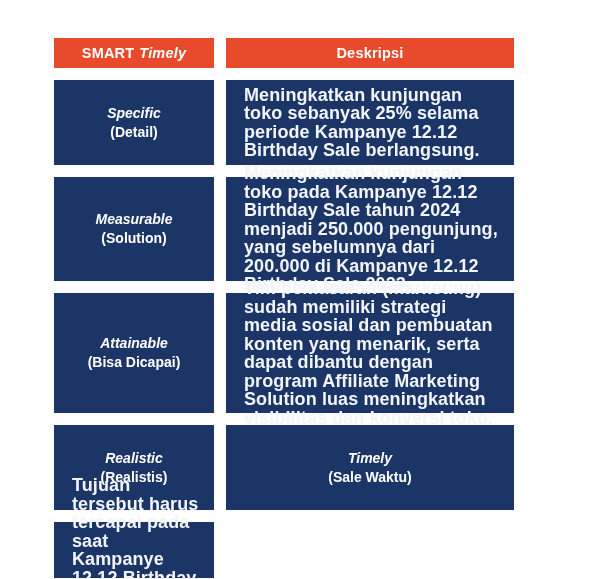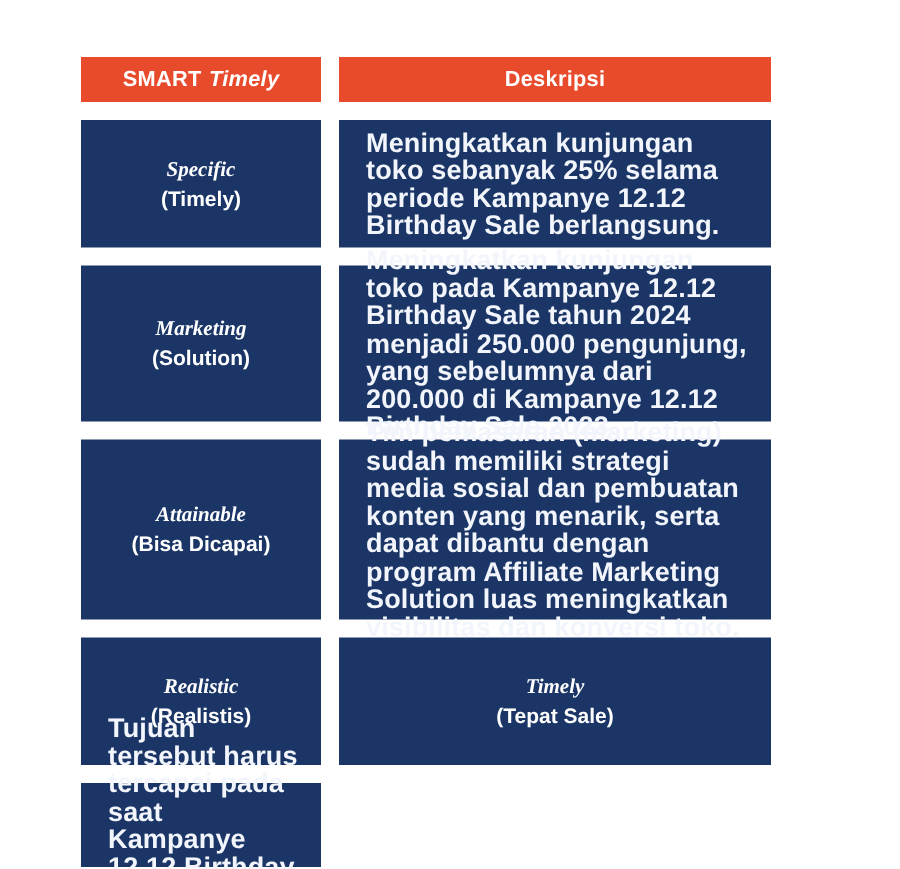--- a/index.html
+++ b/index.html
@@ -17,21 +17,21 @@
     grid-template-columns:160px 1fr;
     grid-template-rows:30px 85px 104px 120px 85px 56px;
     gap:12px;
     padding-left:16px;
   }
   .cell{display:flex;flex-direction:column;justify-content:center;color:var(--text);}
   .head{background:var(--orange);align-items:center;font-weight:700;font-size:14.5px;letter-spacing:.2px;}
   .head .row-inline{display:flex;gap:5px;}
   .navy{background:var(--navy);}
   .term-cell{align-items:center;text-align:center;font-weight:700;font-size:14px;line-height:19px;}
-  .term{font-style:italic;font-family:Liberation Serif, serif;}
+  .term{font-style:italic;}
   .desc-cell{align-items:flex-start;text-align:left;padding:8px 12px 8px 18px;}
   .desc{font-size:18px;font-weight:600;line-height:18.5px;letter-spacing:.1px;color:#f2f5fb;}
   .italic{font-style:italic;}
 </style>
 </head>
 <body>
 
 <div class="smart-table">
 
   <div class="cell head">
@@ -39,28 +39,28 @@
       <span>SMART</span>
       <span class="italic">Timely</span>
     </div>
   </div>
   <div class="cell head">
     <span>Deskripsi</span>
   </div>
 
   <div class="cell navy term-cell">
     <span class="term">Specific</span>
-    <span>(Timely)</span>
+    <span>(Detail)</span>
   </div>
   <div class="cell navy desc-cell">
     <span class="desc">Meningkatkan kunjungan toko sebanyak 25% selama periode Kampanye 12.12 Birthday Sale berlangsung.</span>
   </div>
 
   <div class="cell navy term-cell">
-    <span class="term">Marketing</span>
+    <span class="term">Measurable</span>
     <span>(Solution)</span>
   </div>
   <div class="cell navy desc-cell">
     <span class="desc">Meningkatkan kunjungan toko pada Kampanye 12.12 Birthday Sale tahun 2024 menjadi 250.000 pengunjung, yang sebelumnya dari 200.000 di Kampanye 12.12 Birthday Sale 2023.</span>
   </div>
 
   <div class="cell navy term-cell">
     <span class="term">Attainable</span>
     <span>(Bisa Dicapai)</span>
   </div>
@@ -68,19 +68,19 @@
     <span class="desc">Tim pemasaran (marketing) sudah memiliki strategi media sosial dan pembuatan konten yang menarik, serta dapat dibantu dengan program Affiliate Marketing Solution luas meningkatkan visibilitas dan konversi toko.</span>
   </div>
 
   <div class="cell navy term-cell">
     <span class="term">Realistic</span>
     <span>(Realistis)</span>
   </div>
 
   <div class="cell navy term-cell">
     <span class="term">Timely</span>
-    <span>(Tepat Sale)</span>
+    <span>(Sale Waktu)</span>
   </div>
   <div class="cell navy desc-cell">
     <span class="desc">Tujuan tersebut harus tercapai pada saat Kampanye 12.12 Birthday Sale berlangsung.</span>
   </div>
 
 </div>
 
 </body></html>

